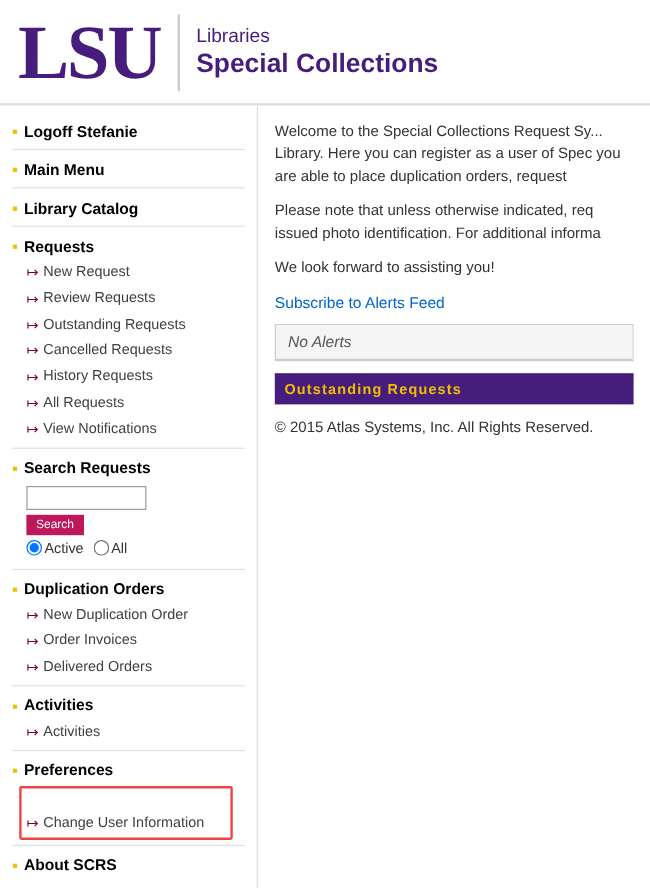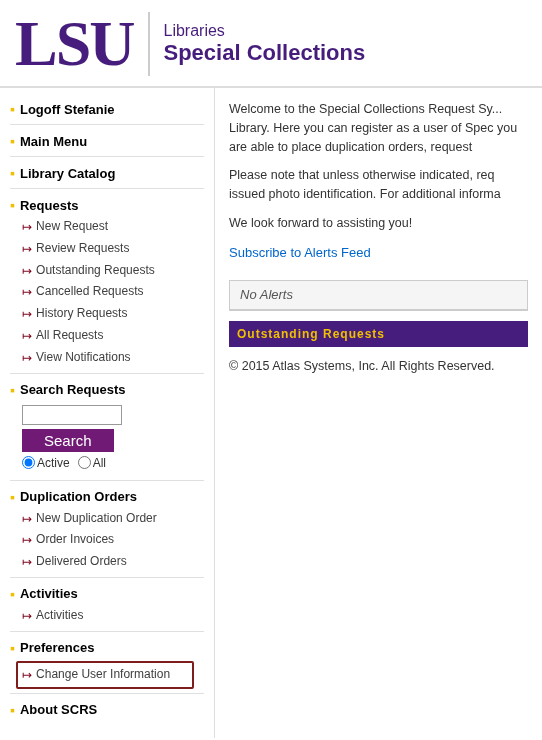--- a/index.html
+++ b/index.html
@@ -106,47 +106,47 @@
     .search-input {
       width: 100px;
       height: 20px;
       border: 1px solid #999;
       font-size: 12px;
       padding: 1px 3px;
       display: block;
       margin-bottom: 4px;
     }
     .search-btn {
-      background: #701a75;
+      background: #be185d;
       color: #fff;
       border: none;
-      padding: 3px 22px;
-      font-size: 15px;
+      padding: 3px 8px;
+      font-size: 10px;
       cursor: pointer;
       margin-bottom: 4px;
       display: block;
     }
     .radio-group {
       display: flex;
       align-items: center;
       gap: 8px;
       font-size: 12px;
       color: #333;
     }
     .radio-group label {
       display: flex;
       align-items: center;
       gap: 2px;
     }
 
     
     .sidebar-item-highlight {
-      border: 2px solid #7f1d1d;
+      border: 2px solid #ef4444;
       margin: 2px 20px 2px 16px;
-      padding: 3px 4px 3px 4px;
+      padding: 20px 4px 3px 4px;
       border-radius: 2px;
     }
 
     
     .content {
       flex: 1;
       padding: 12px 14px;
       font-size: 12.5px;
       line-height: 1.5;
       overflow: hidden;
@@ -159,21 +159,21 @@
     }
 
     .subscribe-link {
       color: #0066cc;
       text-decoration: none;
       font-size: 13px;
     }
 
     .alerts-box {
       border: 1px solid #ccc;
-      margin: 18px 0 10px 0;
+      margin: 8px 0 10px 0;
       padding: 0;
     }
     .alerts-header {
       background: #f5f5f5;
       border-bottom: 1px solid #ccc;
       padding: 4px 10px;
       font-style: italic;
       color: #555;
       font-size: 13px;
     }

